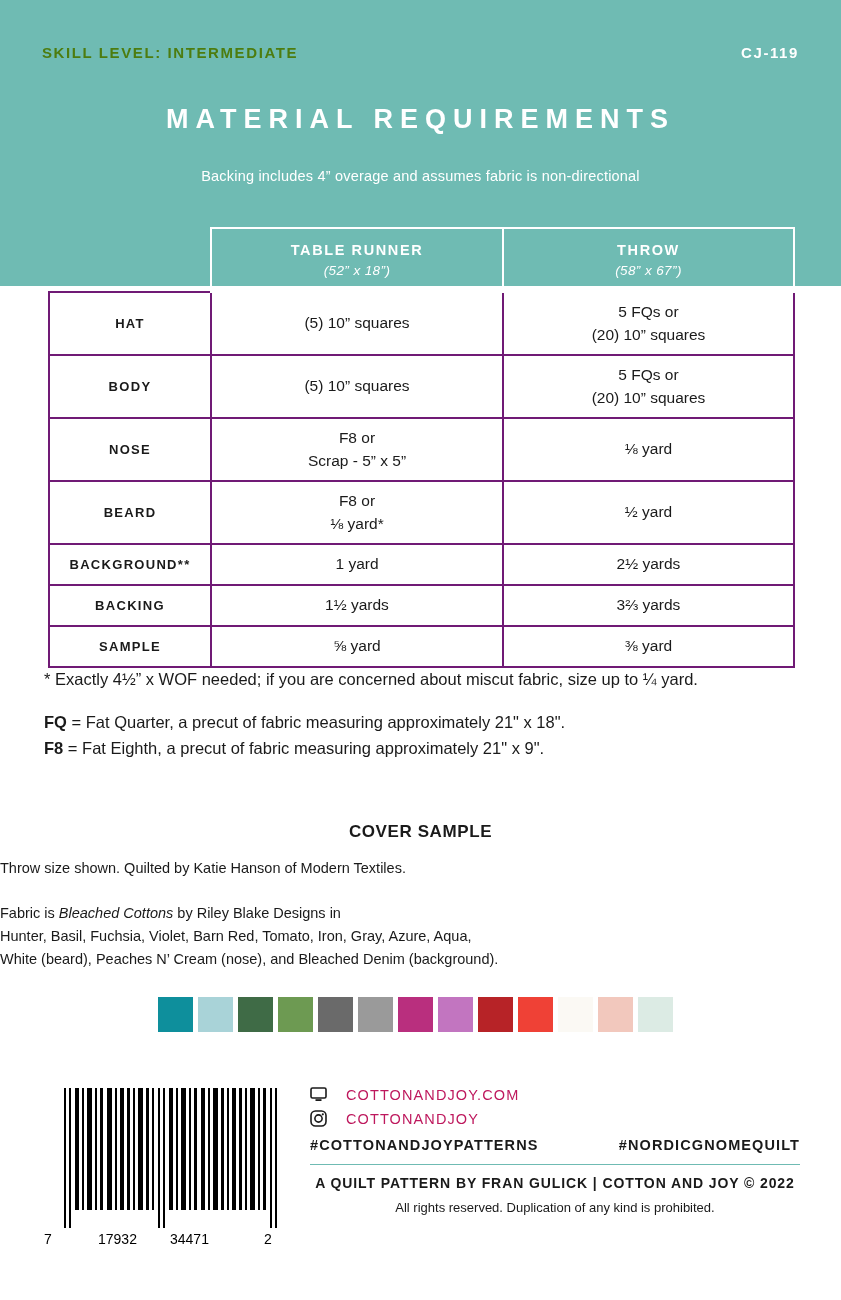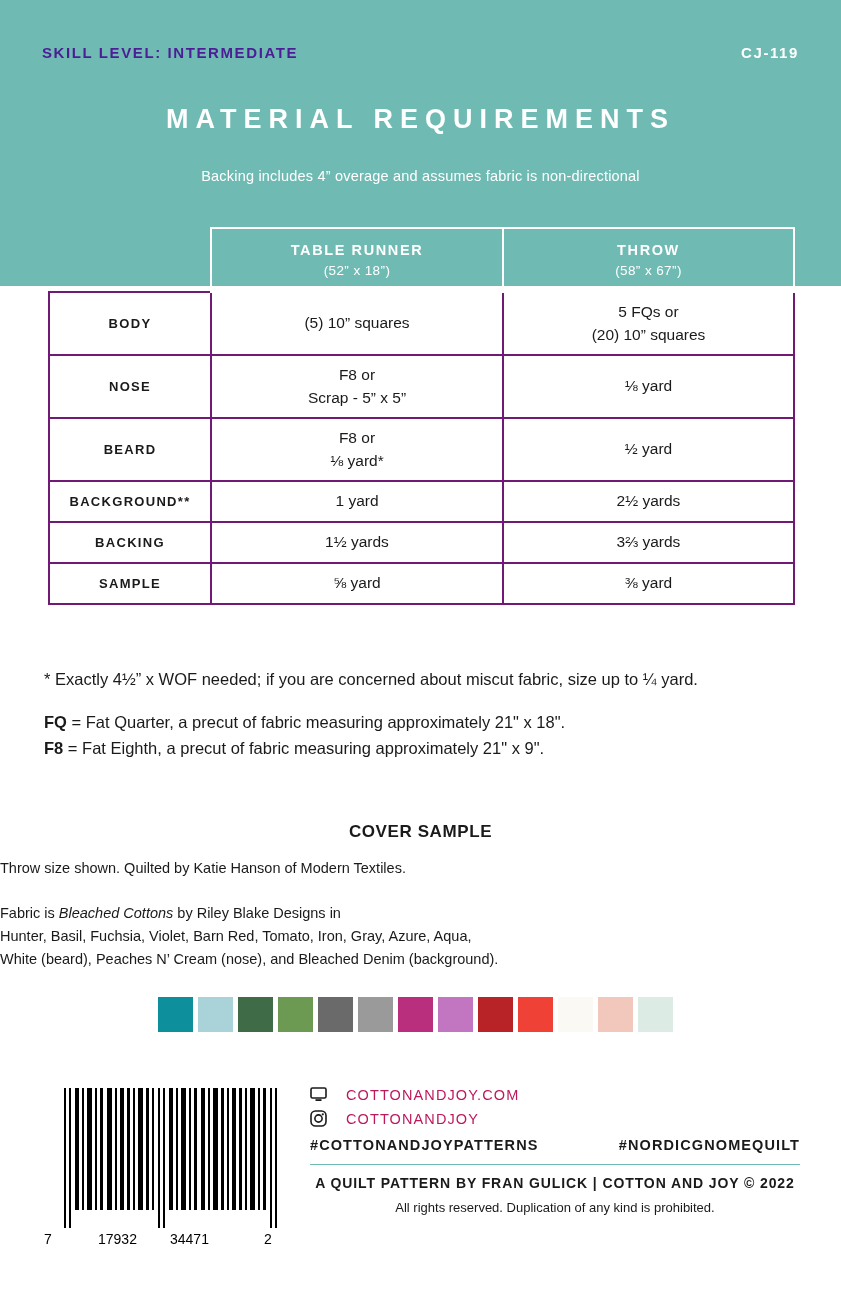--- a/index.html
+++ b/index.html
@@ -18,21 +18,21 @@
   .teal-band {
     position: absolute;
     left: 0; top: 0;
     width: 841px;
     height: 286px;
     background: #6fbbb3;
   }
   .skill-level {
     position: absolute;
     left: 42px; top: 44px;
-    color: #4c1d95;
+    color: #4d7c0f;
     font-size: 15px;
     font-weight: bold;
     letter-spacing: 1.6px;
   }
   .pattern-code {
     position: absolute;
     right: 42px; top: 44px;
     color: #ffffff;
     font-size: 15px;
     font-weight: bold;
@@ -89,20 +89,21 @@
     font-size: 14.5px;
     font-weight: bold;
     letter-spacing: 1.6px;
     line-height: 1.45;
   }
   .req-table thead th.hdr .dim {
     display: block;
     font-weight: normal;
     letter-spacing: 0.4px;
     font-size: 13.5px;
+    font-style: italic;
   }
   .req-table td.rowlabel {
     font-size: 13px;
     font-weight: bold;
     letter-spacing: 1.3px;
   }
   .req-table td.cell {
     font-size: 15.5px;
     line-height: 1.45;
   }
@@ -255,20 +256,25 @@
         <span>TABLE RUNNER</span>
         <span class="dim">(52” x 18”)</span>
       </th>
       <th class="hdr">
         <span>THROW</span>
         <span class="dim">(58” x 67”)</span>
       </th>
     </tr>
   </thead>
   <tbody>
+    <tr class="tall">
+      <td class="rowlabel">HAT</td>
+      <td class="cell multiline">(5) 10” squares</td>
+      <td class="cell multiline">5 FQs or<br>(20) 10” squares</td>
+    </tr>
     <tr class="tall">
       <td class="rowlabel">BODY</td>
       <td class="cell multiline">(5) 10” squares</td>
       <td class="cell multiline">5 FQs or<br>(20) 10” squares</td>
     </tr>
     <tr class="tall">
       <td class="rowlabel">NOSE</td>
       <td class="cell multiline">F8  or<br>Scrap - 5” x 5”</td>
       <td class="cell multiline">⅛ yard</td>
     </tr>

